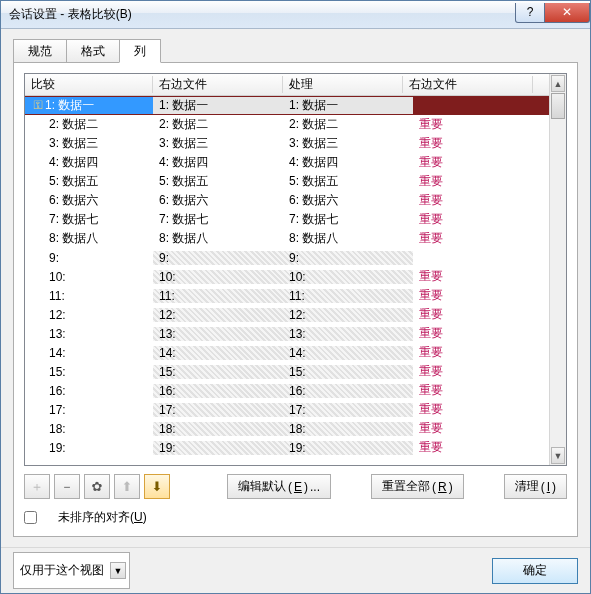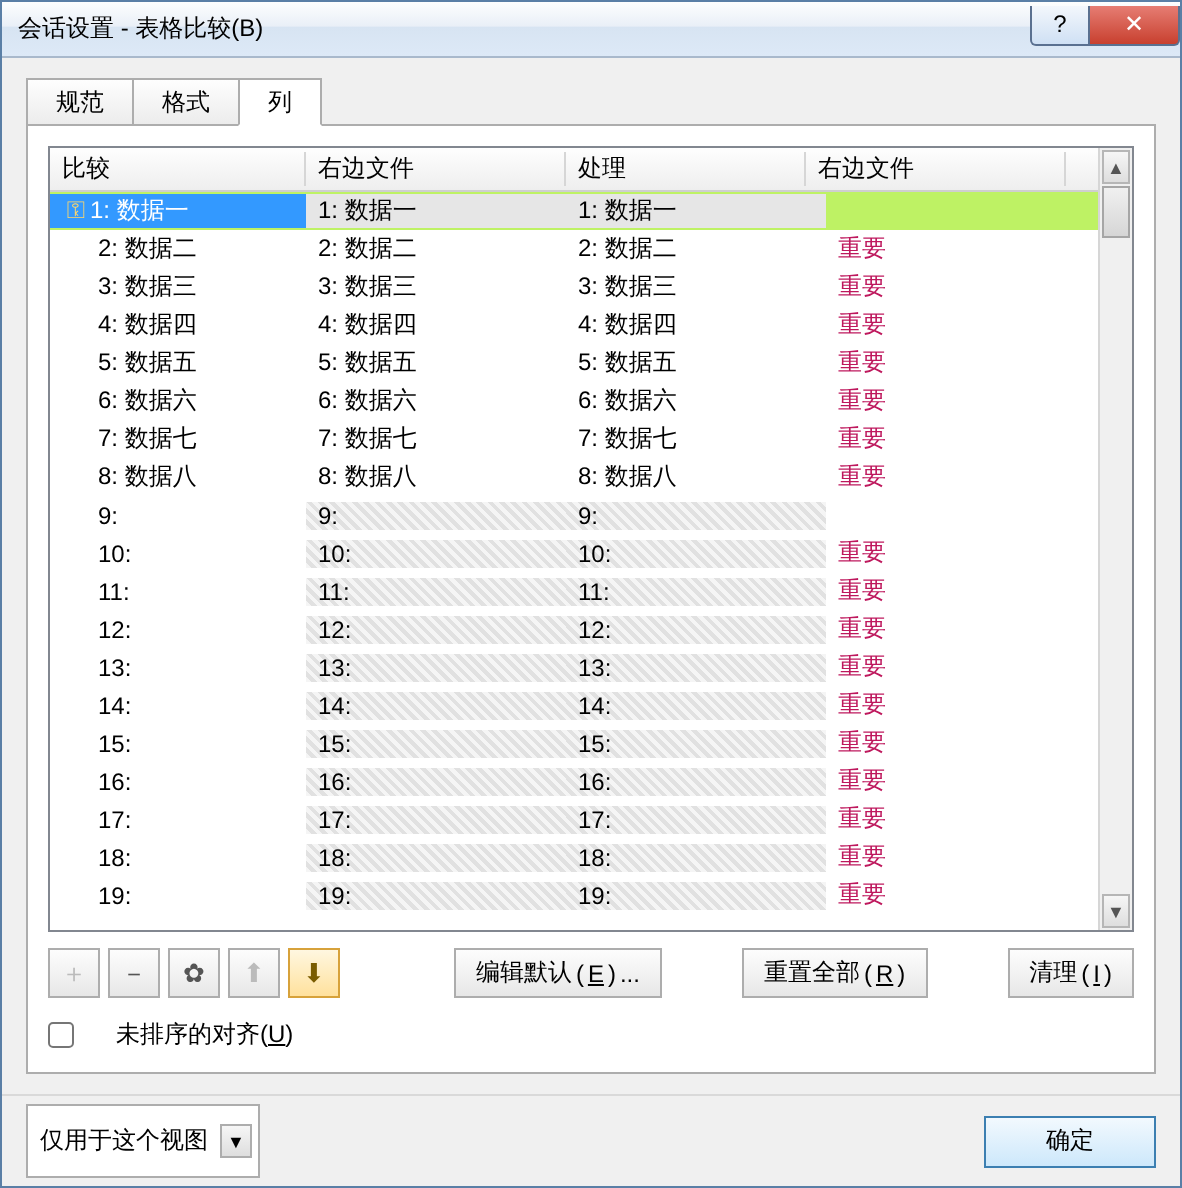--- a/index.html
+++ b/index.html
@@ -53,21 +53,21 @@
 .c0 { width:128px; }
 .c1 { width:130px; }
 .c2 { width:130px; }
 .c3 { width:120px; }
 .grid-body { }
 .row { display:flex; height:19px; align-items:center; }
 .cell { padding-left:6px; overflow:hidden; white-space:nowrap; font-size:12px; }
 .cell.c0 { padding-left:24px; }
 .row.sel .cell.c0 { background:#3399ff; color:#fff; padding-left:6px; }
 .row.sel .cell.c0 .key { display:inline-block; width:14px; text-align:center; color:#ffd76a;}
-.row.sel { background:#bef264; }
+.row.sel { background:#7f1d1d; }
 .row.sel .cell.c1, .row.sel .cell.c2, .row.sel .cell.c3 { background:#e6e6e6;}
 .cell.c3 { color:#be185d; }
 .row.hatched .cell.c1, .row.hatched .cell.c2 {
   background-image: repeating-linear-gradient(45deg, #f5f5f5 0, #f5f5f5 2px, #e1e1e1 2px, #e1e1e1 4px);
 }
 .vscroll { width:17px; background:#f0f0f0; border-left:1px solid #d6d6d6; display:flex; flex-direction:column;}
 .vscroll .arrow { height:17px; background:linear-gradient(#f6f6f6,#dedede); border:1px solid #b6b6b6; margin:1px; display:flex; align-items:center; justify-content:center; font-size:9px; color:#555;}
 .vscroll .track { flex:1; }
 .vscroll .thumb { height:26px; background:linear-gradient(#f0f0f0,#d6d6d6); border:1px solid #a6a6a6; margin:0 1px;}
 .toolbar-row { display:flex; align-items:center; margin-top:8px; gap:4px;}

